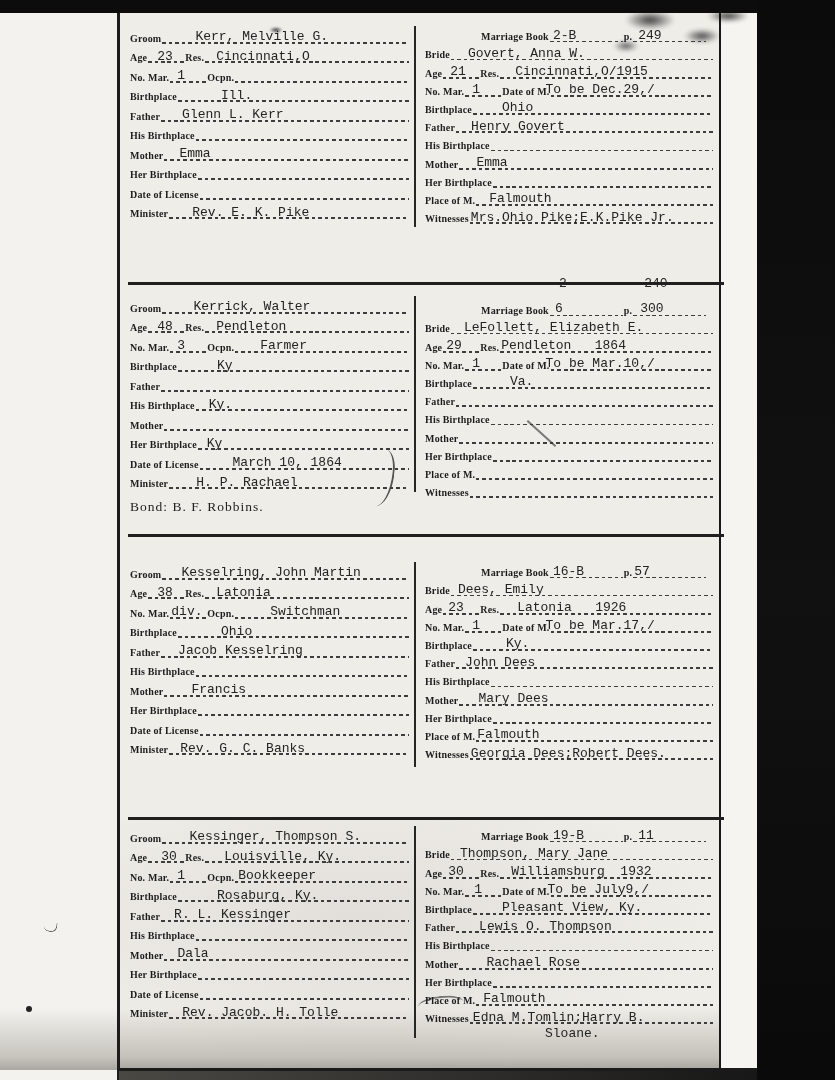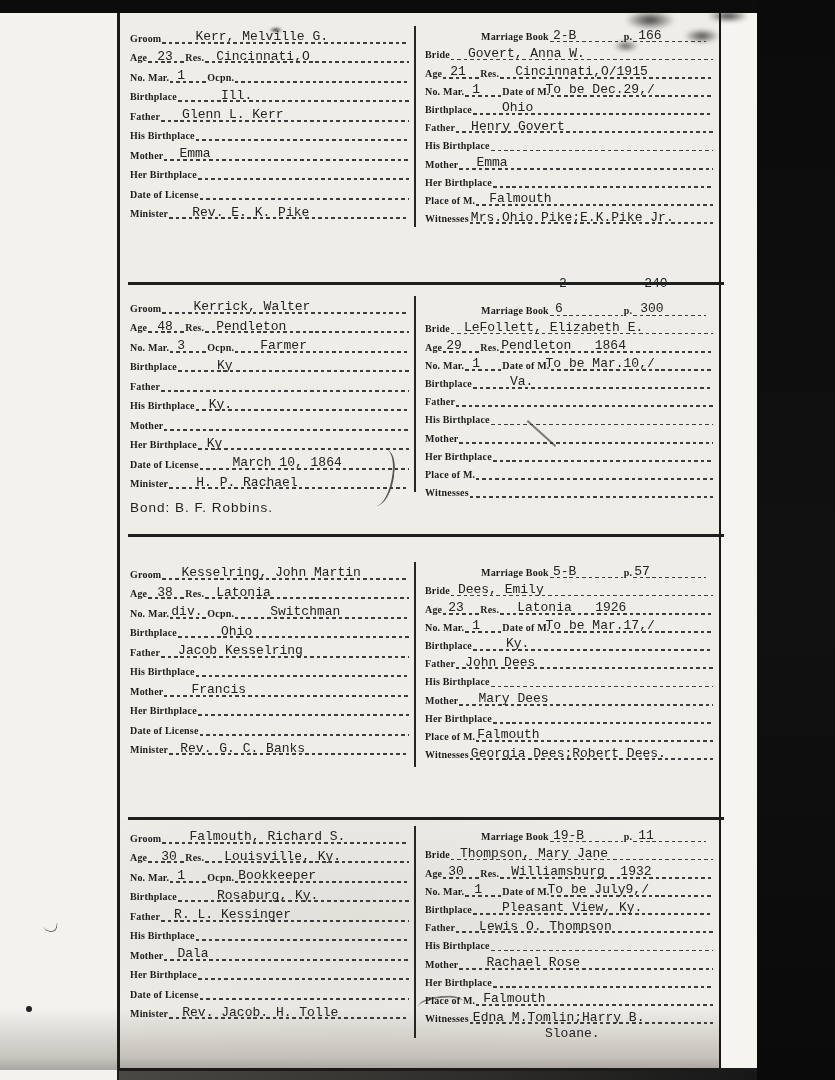--- a/index.html
+++ b/index.html
@@ -58,21 +58,21 @@
   .f::after{content:"";position:absolute;left:1px;right:1px;bottom:2px;height:1.7px;
      background:repeating-linear-gradient(90deg,#3d3d3d 0 3.5px,transparent 3.5px 6.5px);}
   .fw{flex:0 0 38px;}
   .v{position:absolute;bottom:2.5px;left:0;font-family:"Liberation Mono","DejaVu Sans Mono",monospace;
      font-size:13px;line-height:13px;color:#232323;white-space:pre;z-index:1;}
 
   .bookrow{margin-left:56px;width:226px;}
   .stk{position:relative;}
   .stk-top{position:absolute;top:-24px;left:4px;font-family:"Liberation Mono","DejaVu Sans Mono",monospace;
      font-size:13px;color:#232323;}
-  .bond{height:24px;display:flex;align-items:flex-end;font-family:Liberation Sans, sans-serif;
+  .bond{height:24px;display:flex;align-items:flex-end;font-family:Liberation Serif, serif;
      font-size:13.5px;color:#1f1f1f;letter-spacing:1px;}
   .wit2{height:16px;font-family:"Liberation Mono","DejaVu Sans Mono",monospace;font-size:13px;
      color:#232323;padding-left:120px;}
   #rec1{top:26px;height:201px;}
   #rec2{top:296px;height:226px;}
   #rec3{top:562px;height:205px;}
   #rec4{top:826px;height:222px;}
 </style>
 </head>
 <body>
@@ -174,21 +174,21 @@
     </div>
     <div class="vdiv"></div>
     <div class="colR">
       <div class="r bookrow">
         <span class="l">Marriage Book</span>
         <span class="f">
             <span class="v" style="left:4px">2-B</span>
           </span>
         <span class="l">p.</span>
         <span class="f">
-            <span class="v" style="left:6px">166</span>
+            <span class="v" style="left:6px">249</span>
           </span>
       </div>
       <div class="r">
         <span class="l">Bride</span>
         <span class="f">
             <span class="v" style="left:18px">Govert, Anna W.</span>
           </span>
       </div>
       <div class="r">
         <span class="l">Age</span>
@@ -475,21 +475,21 @@
         <span class="f">
             <span class="v" style="left:12px">Rev. G. C. Banks</span>
           </span>
       </div>
     </div>
     <div class="vdiv"></div>
     <div class="colR">
       <div class="r bookrow">
         <span class="l">Marriage Book</span>
         <span class="f">
-            <span class="v" style="left:4px">5-B</span>
+            <span class="v" style="left:4px">16-B</span>
           </span>
         <span class="l">p.</span>
         <span class="f">
             <span class="v" style="left:2px">57</span>
           </span>
       </div>
       <div class="r">
         <span class="l">Bride</span>
         <span class="f">
             <span class="v" style="left:8px">Dees, Emily</span>
@@ -558,21 +558,21 @@
           </span>
       </div>
     </div>
   </div>
 
   <div id="rec4" class="record">
     <div class="colL">
       <div class="r">
         <span class="l">Groom</span>
         <span class="f">
-            <span class="v" style="left:28px">Falmouth, Richard S.</span>
+            <span class="v" style="left:28px">Kessinger, Thompson S.</span>
           </span>
       </div>
       <div class="r">
         <span class="l">Age</span>
         <span class="f fw">
             <span class="v" style="left:14px">30</span>
           </span>
         <span class="l">Res.</span>
         <span class="f">
             <span class="v" style="left:20px">Louisville, Ky.</span>

